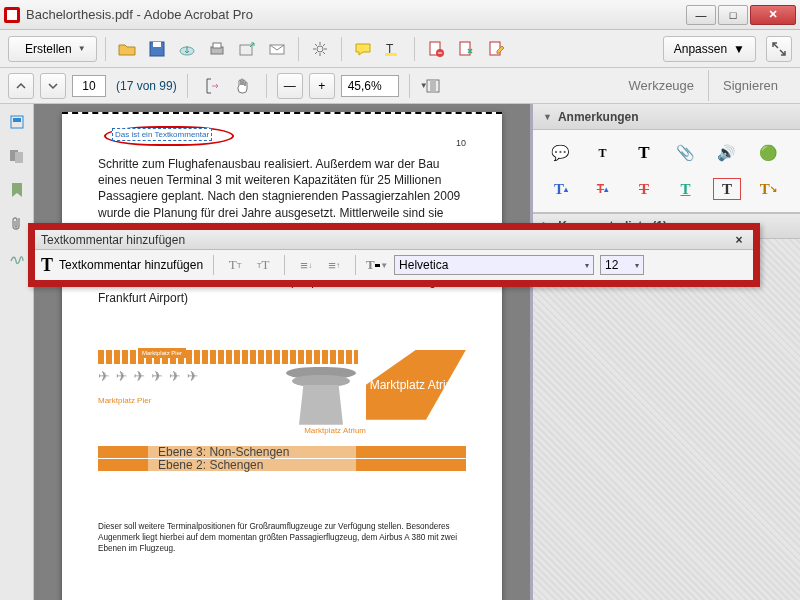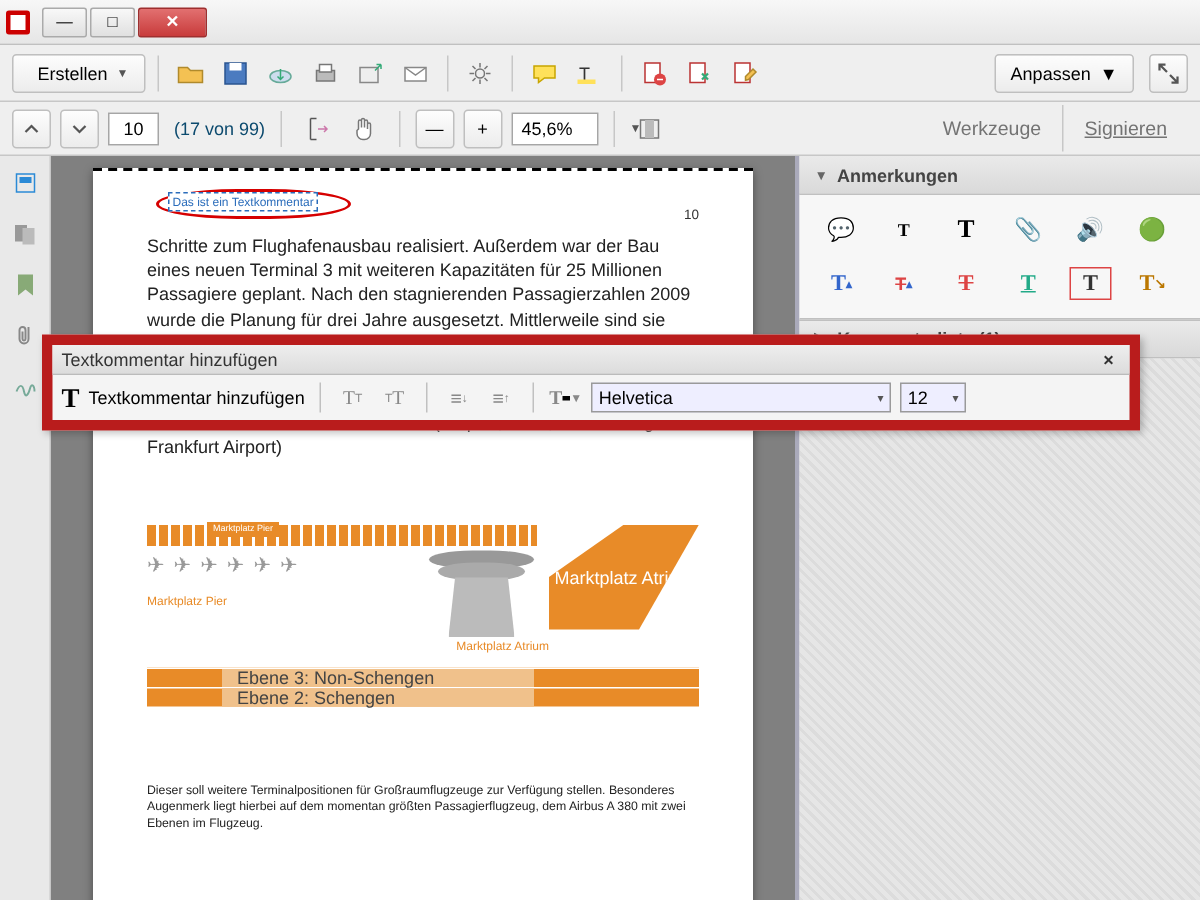--- a/index.html
+++ b/index.html
@@ -27,21 +27,21 @@
 
 .toolbar2 { height: 36px; background: #efefef; border-bottom: 1px solid #c7c7c7; display: flex; align-items: center; padding: 0 8px; gap: 6px; }
 .nav-arrow { width: 26px; height: 26px; border: 1px solid #bfbfbf; border-radius: 3px; background: linear-gradient(#fdfdfd,#ececec); display: flex; align-items: center; justify-content: center; cursor: default; }
 .page-input { width: 34px; height: 22px; border: 1px solid #a6a6a6; background: #fff; text-align: center; font-size: 12px; }
 .page-count { color: #0c4a6e; margin-left: 4px; text-align: center; }
 .zoom-box { width: 58px; height: 22px; border: 1px solid #a6a6a6; background: #fff; text-align: center; display: flex; align-items: center; gap: 32px; }
 .zoom-box input { width: 42px; border: none; text-align: right; font-size: 12px; outline: none; padding-right: 2px; }
 .zoom-box .tri { font-size: 8px; color: #555; margin-left: 4px; }
 .right-tabs { margin-left: auto; display: flex; gap: 0; }
 .right-tab { padding: 8px 14px; color: #737373; font-size: 13px; cursor: default; }
-.right-tab + .right-tab { border-left: 1px solid #c7c7c7; text-decoration: underline; }
+.right-tab + .right-tab { border-left: 1px solid #c7c7c7; }
 
 
 .body { display: flex; height: calc(600px - 30px - 38px - 36px); }
 .left-rail { width: 34px; background: #e9e9e9; border-right: 1px solid #c7c7c7; display: flex; flex-direction: column; align-items: center; padding-top: 8px; gap: 14px; }
 .rail-icon { width: 20px; height: 20px; display: flex; align-items: center; justify-content: center; color: #6f6f6f; cursor: default; }
 .rail-icon.active { color: #2b8ad6; }
 
 .doc-area { flex: 1; background: #808080; overflow: hidden; position: relative; display: flex; justify-content: center; padding-top: 8px; }
 .page { width: 440px; height: 540px; background: #fff; box-shadow: 0 2px 6px rgba(0,0,0,.4); position: relative; padding: 14px 36px; border-top: 2px dashed #000; }
 .page .pnum { position: absolute; top: 24px; right: 36px; font-size: 9px; color: #333; }
@@ -88,20 +88,21 @@
 .font-dd { height: 20px; border: 1px solid #9a9a9a; background: #eef; display: flex; align-items: center; padding: 0 4px; font-size: 12px; }
 .font-dd.font { width: 200px; }
 .font-dd.size { width: 44px; }
 .font-dd .tri { margin-left: auto; font-size: 8px; color: #555; }
 </style>
 </head>
 <body>
 
 <div class="titlebar">
   <div class="app-icon"></div>
+  <div class="title-text">Bachelorthesis.pdf - Adobe Acrobat Pro</div>
   <div class="win-btns">
     <div class="win-btn">—</div>
     <div class="win-btn">□</div>
     <div class="win-btn close">✕</div>
   </div>
 </div>
 
 <div class="toolbar1">
   <div class="btn-create">
     <svg viewBox="0 0 20 20">

